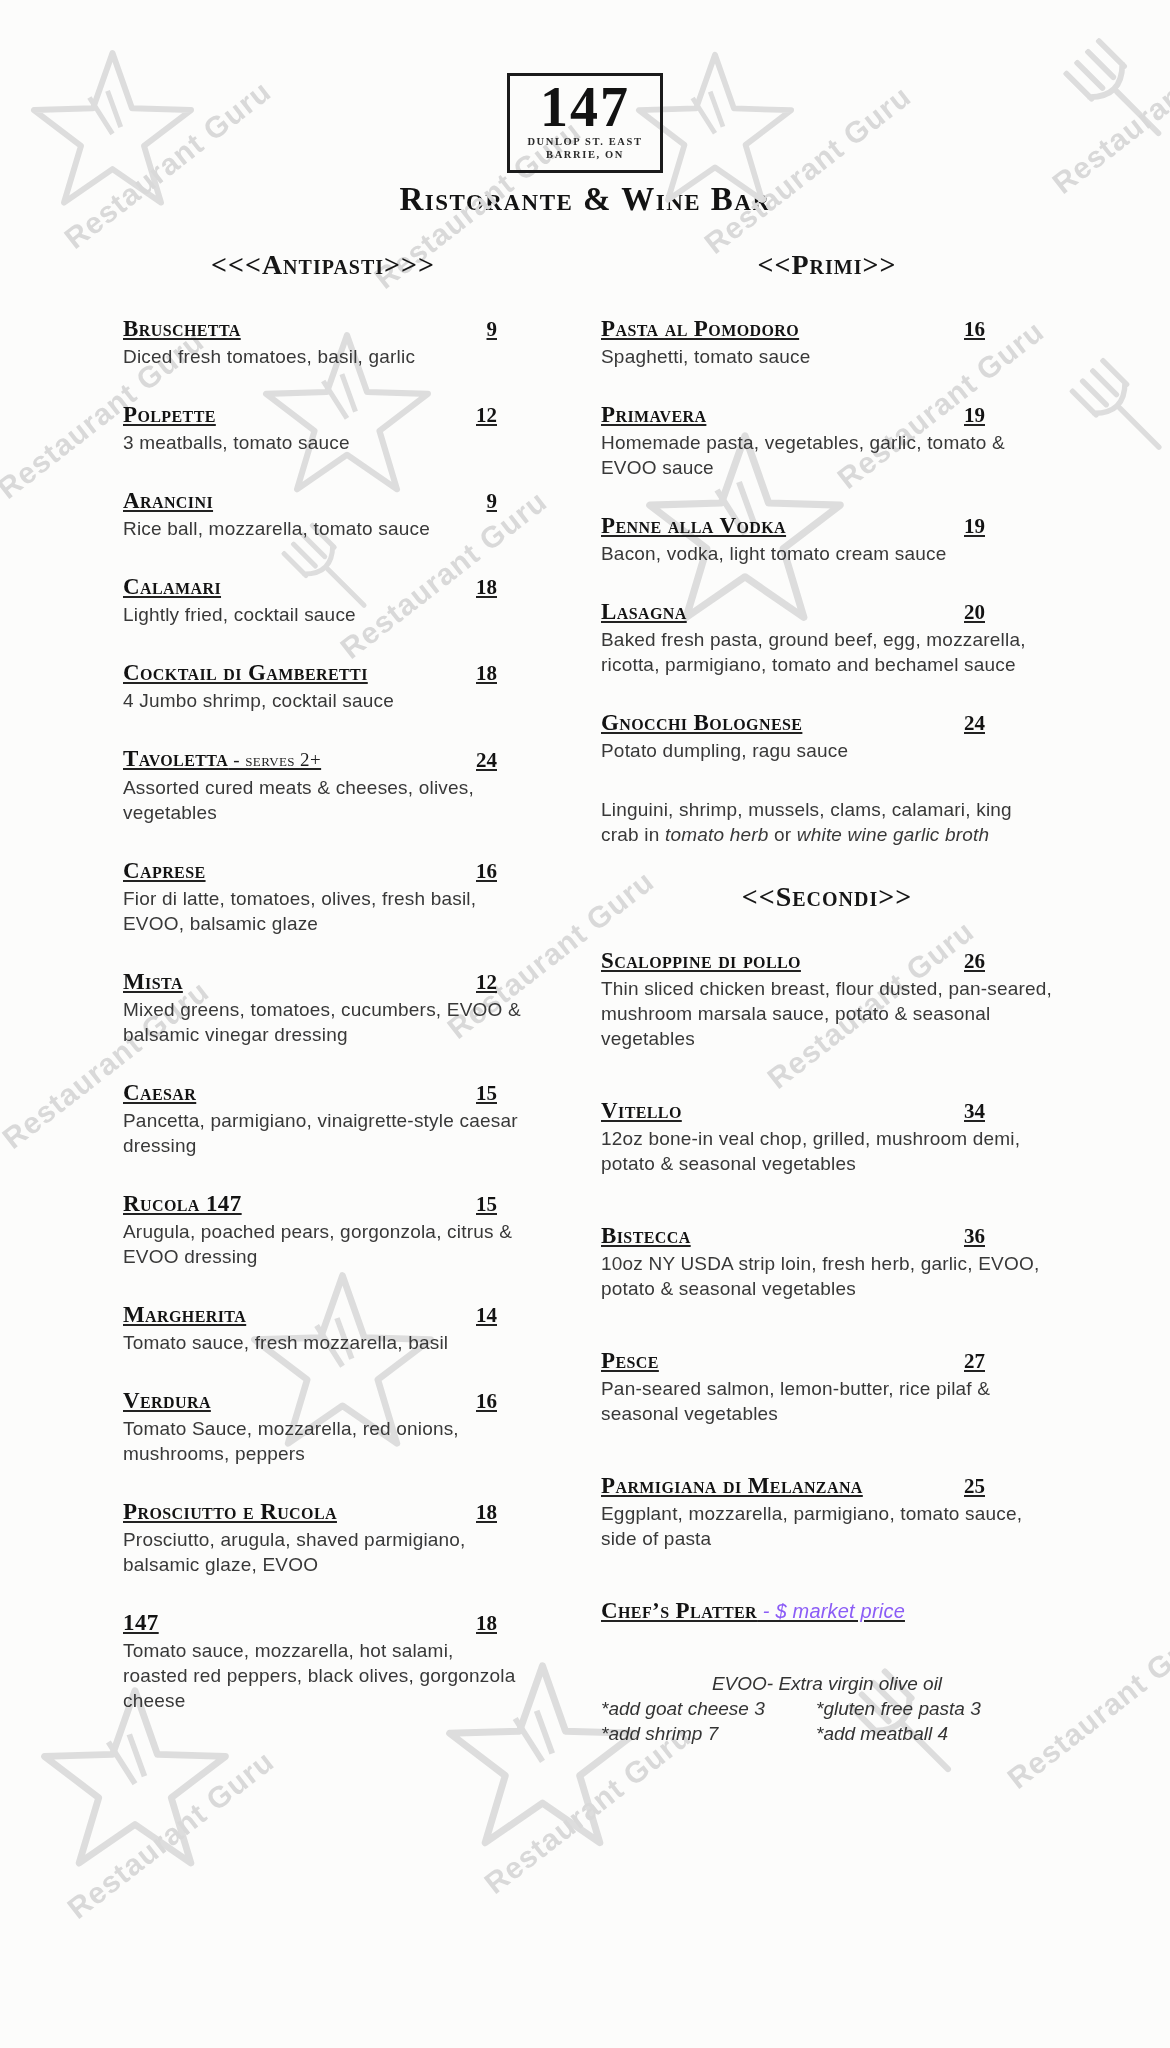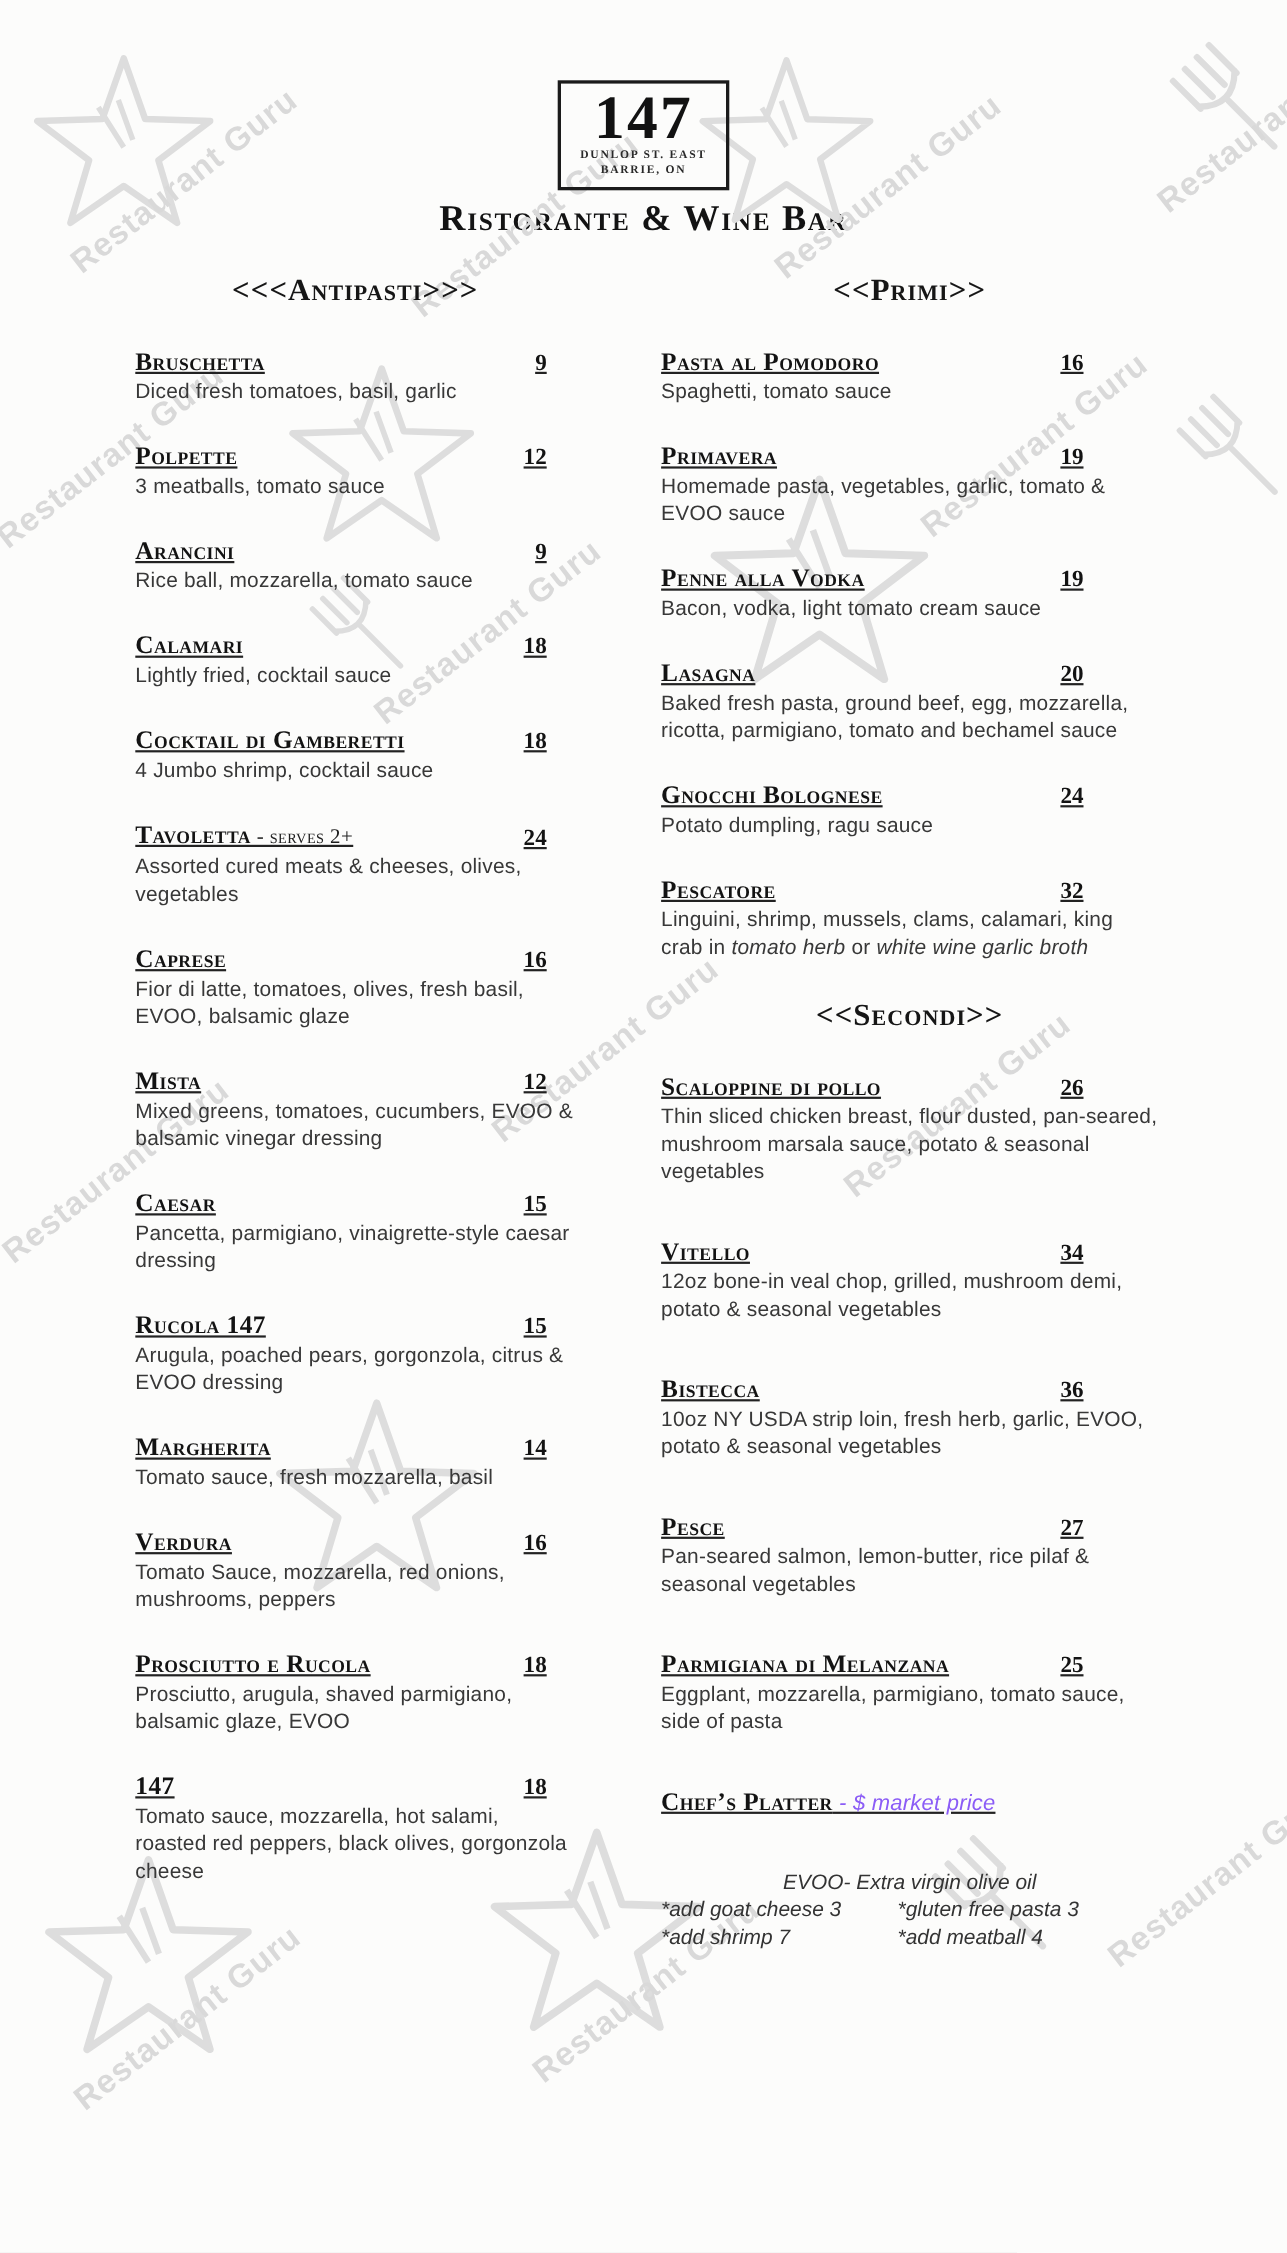--- a/index.html
+++ b/index.html
@@ -260,24 +260,20 @@
             <div class="item-desc"><span>Baked fresh pasta, ground beef, egg, mozzarella, ricotta, parmigiano, tomato and bechamel sauce</span></div>
           </div>
           <div class="item">
             <div class="item-head">
               <span class="item-name">Gnocchi Bolognese</span>
               <span class="item-price">24</span>
             </div>
             <div class="item-desc"><span>Potato dumpling, ragu sauce</span></div>
           </div>
           <div class="item">
-            <div class="item-head">
-              <span class="item-name">Pescatore</span>
-              <span class="item-price">32</span>
-            </div>
             <div class="item-desc"><span>Linguini, shrimp, mussels, clams, calamari, king crab in </span><span class="it">tomato herb</span><span> or </span><span class="it">white wine garlic broth</span></div>
           </div>
         </div>
         <div class="section">
           <div class="section-header">&lt;&lt;Secondi&gt;&gt;</div>
           <div class="item">
             <div class="item-head">
               <span class="item-name">Scaloppine di pollo</span>
               <span class="item-price">26</span>
             </div>

